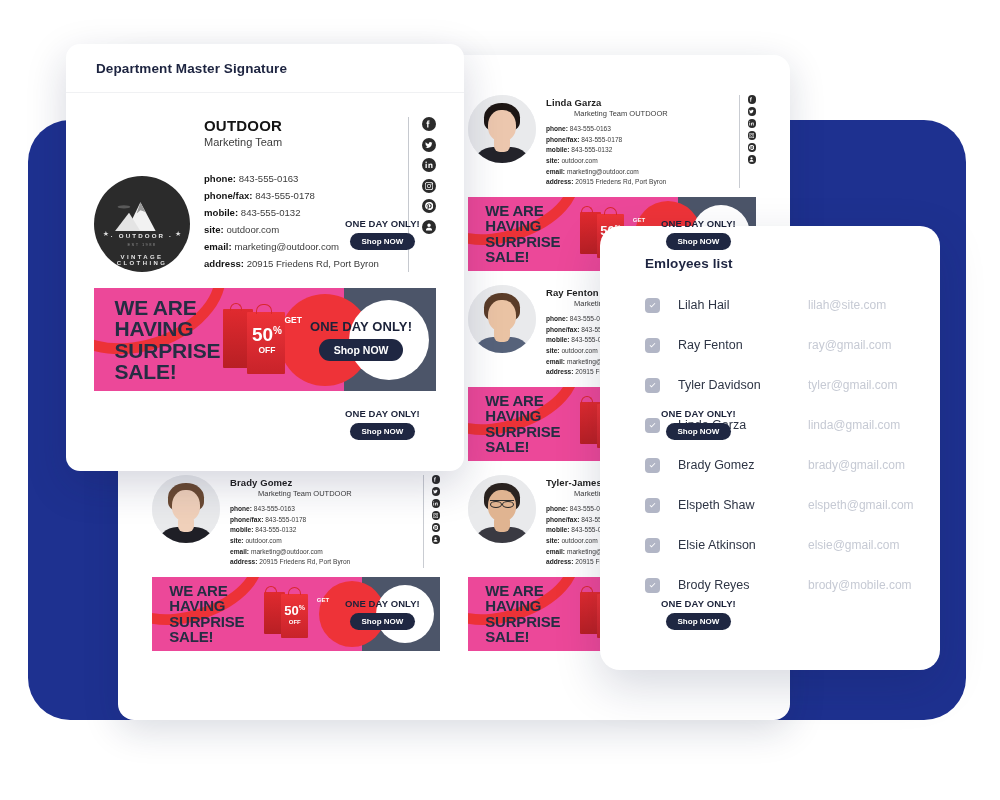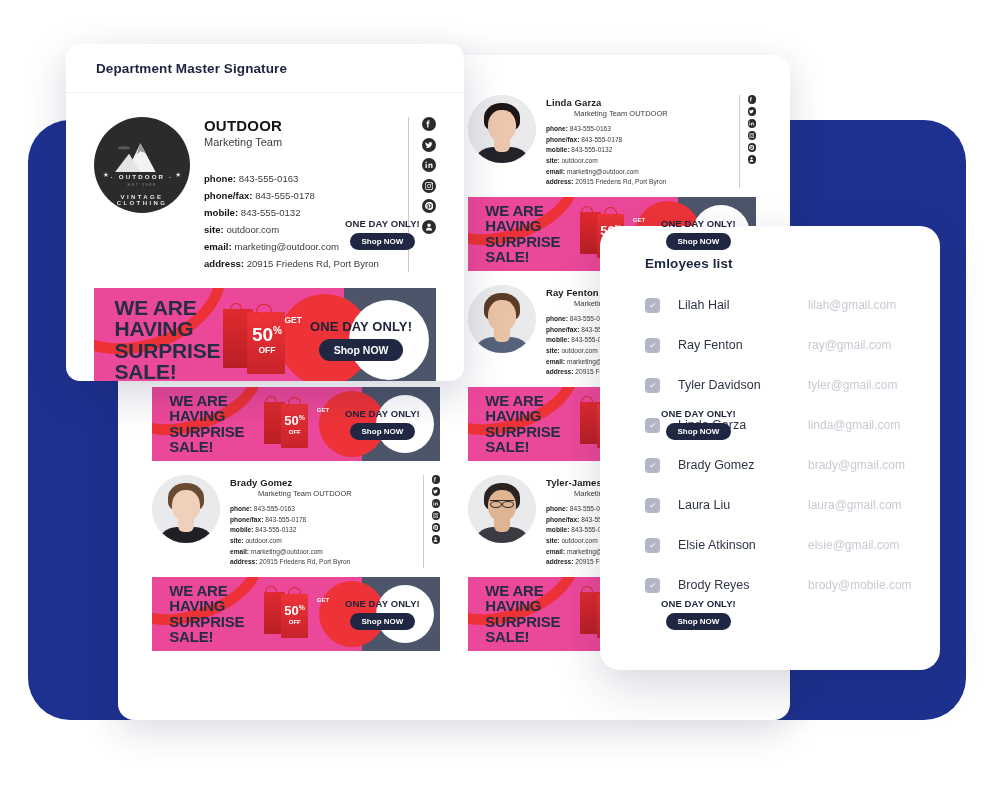--- a/index.html
+++ b/index.html
@@ -172,38 +172,38 @@
     content: ''; position: absolute; top: 0; width: 42%; height: 100%;
     border: 1.2px solid #2a2a2a; border-radius: 50%;
   }
   .face .glass::before { left: 0; }
   .face .glass::after { right: 0; }
 
   
   .focus-card {
     position: absolute;
     left: 66px; top: 44px;
-    width: 398px; height: 337px;
+    width: 398px; height: 427px;
     background: #ffffff;
     border-radius: 14px;
     box-shadow: 0 14px 40px rgba(20,30,70,.18);
     overflow: hidden;
   }
   .focus-head {
     height: 49px;
     display: flex; align-items: center;
     padding: 0 0 0 30px;
     border-bottom: 1px solid #f0f1f3;
   }
   .focus-title {
     font-size: 13.5px; font-weight: bold; color: #1d2440; letter-spacing: .1px;
   }
   .focus-body { padding: 24px 28px 0 28px; }
 
-  .msig-top { display: flex; align-items: flex-start; gap: 14px; }
+  .msig-top { display: flex; align-items: flex-end; gap: 14px; }
   .logo {
     width: 96px; height: 96px; flex: 0 0 96px;
     border-radius: 50%;
     background: #2b2b2b;
     position: relative; overflow: hidden;
   }
   .logo .mtn { position: absolute; left: 17%; top: 26%; width: 66%; height: 34%; }
   .logo .mtn svg { width: 100%; height: 100%; }
   .logo .arc-top {
     position: absolute; left: 0; right: 0; top: 58%;
@@ -875,21 +875,21 @@
   <div class="emp-panel">
     <div class="emp-title">Emloyees list</div>
     <div class="emp-list" id="emp-list">
         <div class="emp-row">
           <span class="chk">
             <svg viewBox="0 0 16 16">
               <path d="M6.2 11.4 2.9 8.1l1.1-1.1 2.2 2.2 5.8-5.8 1.1 1.1z" fill="#ffffff"></path>
             </svg>
           </span>
           <span class="emp-name">Lilah Hail</span>
-          <span class="emp-mail">lilah@gmail.com</span>
+          <span class="emp-mail">lilah@site.com</span>
         </div>
         <div class="emp-row">
           <span class="chk">
             <svg viewBox="0 0 16 16">
               <path d="M6.2 11.4 2.9 8.1l1.1-1.1 2.2 2.2 5.8-5.8 1.1 1.1z" fill="#ffffff"></path>
             </svg>
           </span>
           <span class="emp-name">Ray Fenton</span>
           <span class="emp-mail">ray@gmail.com</span>
         </div>
@@ -919,22 +919,22 @@
           </span>
           <span class="emp-name">Brady Gomez</span>
           <span class="emp-mail">brady@gmail.com</span>
         </div>
         <div class="emp-row">
           <span class="chk">
             <svg viewBox="0 0 16 16">
               <path d="M6.2 11.4 2.9 8.1l1.1-1.1 2.2 2.2 5.8-5.8 1.1 1.1z" fill="#ffffff"></path>
             </svg>
           </span>
-          <span class="emp-name">Laura Liu</span>
-          <span class="emp-mail">laura@gmail.com</span>
+          <span class="emp-name">Elspeth Shaw</span>
+          <span class="emp-mail">elspeth@gmail.com</span>
         </div>
         <div class="emp-row">
           <span class="chk">
             <svg viewBox="0 0 16 16">
               <path d="M6.2 11.4 2.9 8.1l1.1-1.1 2.2 2.2 5.8-5.8 1.1 1.1z" fill="#ffffff"></path>
             </svg>
           </span>
           <span class="emp-name">Elsie Atkinson</span>
           <span class="emp-mail">elsie@gmail.com</span>
         </div>

